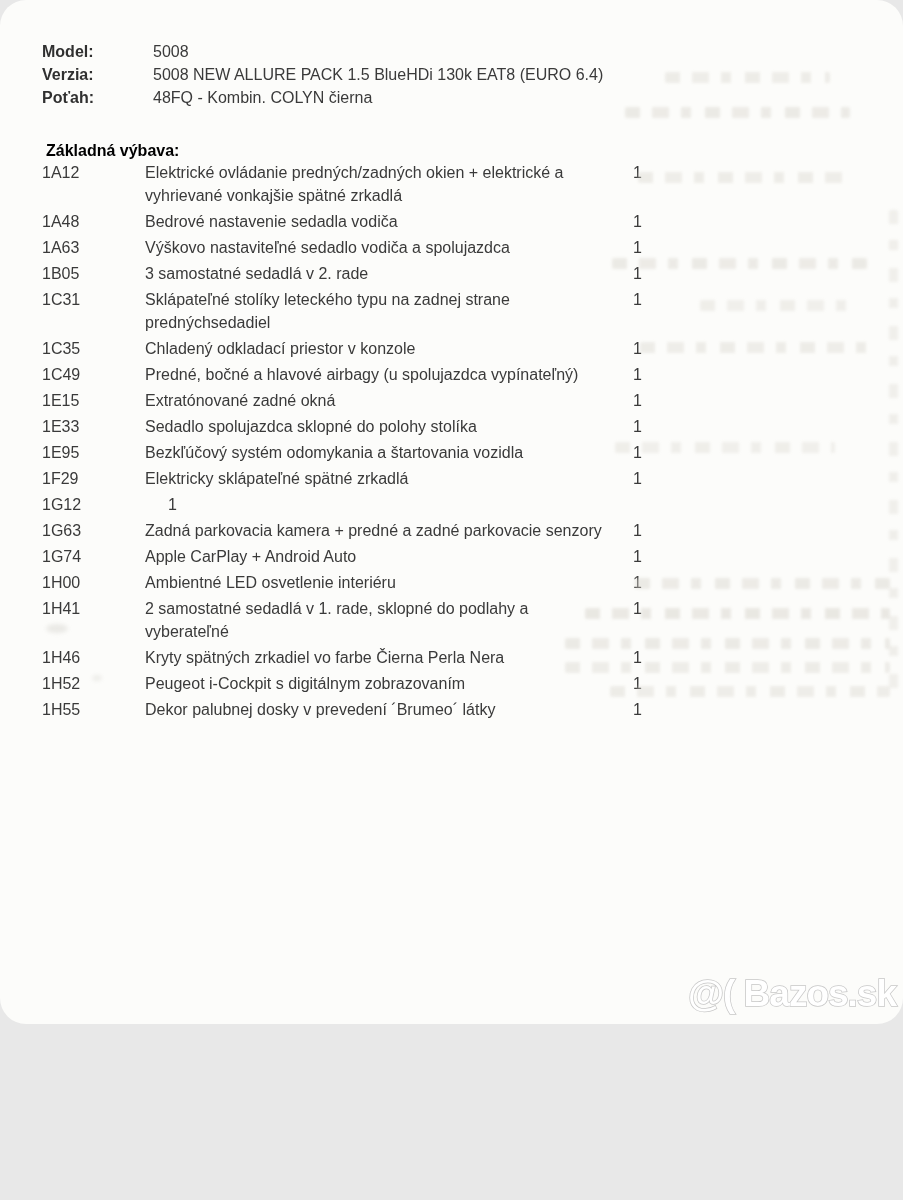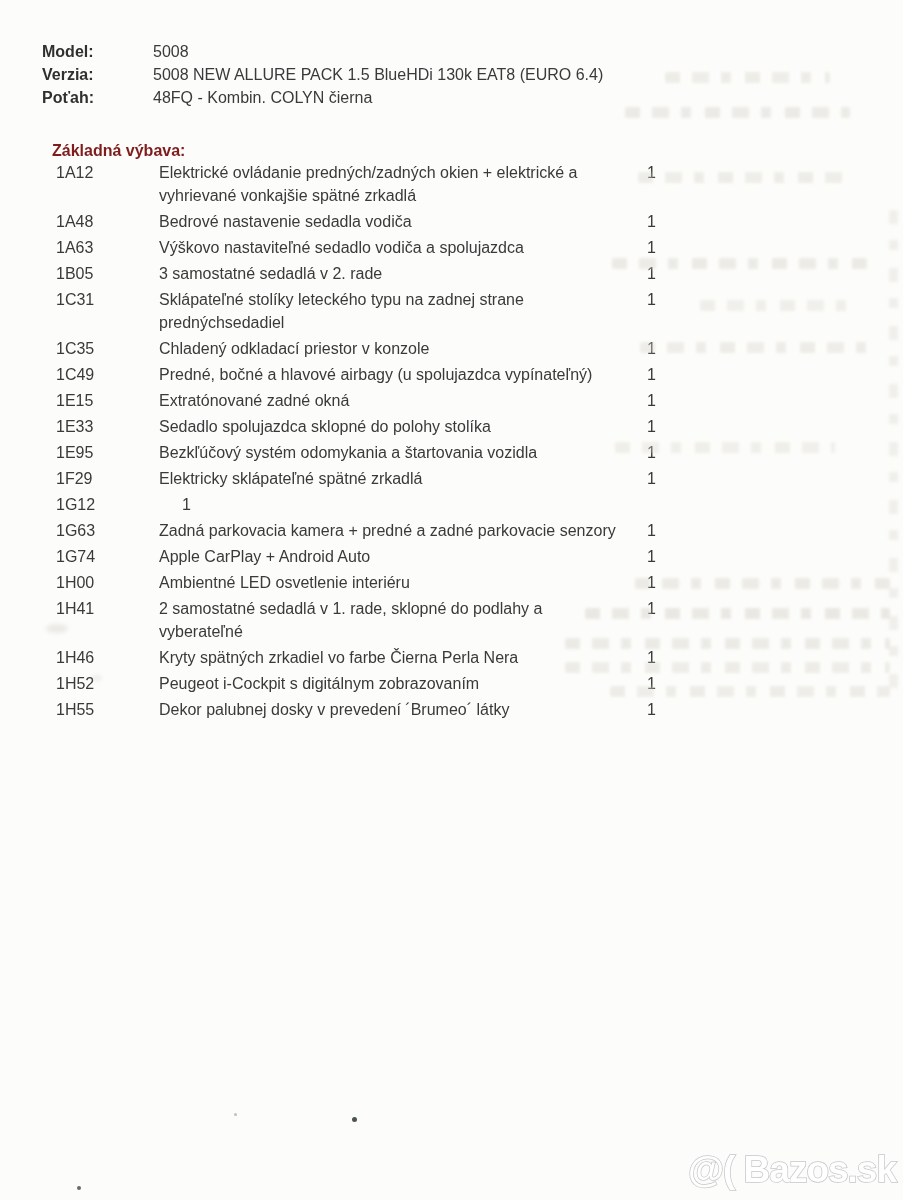--- a/index.html
+++ b/index.html
@@ -1,34 +1,35 @@
 <!DOCTYPE html>
 <html><head>
 <meta charset="utf-8">
 <style>
   html,body{margin:0;padding:0;background:#e8e8e8;}
   .page{
     position:relative;
-    width:903px;height:1200px;
+    width:903px;height:1024px;
     background:#fcfcfa;
     font-family:"Liberation Sans",sans-serif;
     color:#3a3a3a;
     overflow:hidden;
+    border-radius:26px;
   }
   
   .header{position:absolute;left:42px;top:40px;}
   .hrow{display:flex;line-height:23px;font-size:16px;}
   .hlabel{width:103px;font-weight:700;color:#303030;}
   .hvalue{white-space:nowrap;color:#3a3a3a;margin-left:8px;}
   .section-title{
-    position:absolute;left:52px;top:139px;
-    font-weight:700;font-size:16px;color:#7f1d1d;line-height:23px;
-  }
-  
-  .list{position:absolute;left:56px;top:161px;width:630px;}
+    position:absolute;left:46px;top:139px;
+    font-weight:700;font-size:16px;color:#000000;line-height:23px;
+  }
+  
+  .list{position:absolute;left:42px;top:161px;width:630px;}
   .row{display:flex;align-items:flex-start;font-size:16px;line-height:23px;margin-bottom:3px;}
   .code{flex:0 0 103px;}
   .desc{flex:0 0 465px;}
   .qty{margin-left:23px;}
   
   .ghost{
     position:absolute;height:11px;border-radius:2px;
     filter:blur(1.7px);
     background:repeating-linear-gradient(90deg,
       #d8d5cc 0 15px, transparent 15px 27px,

